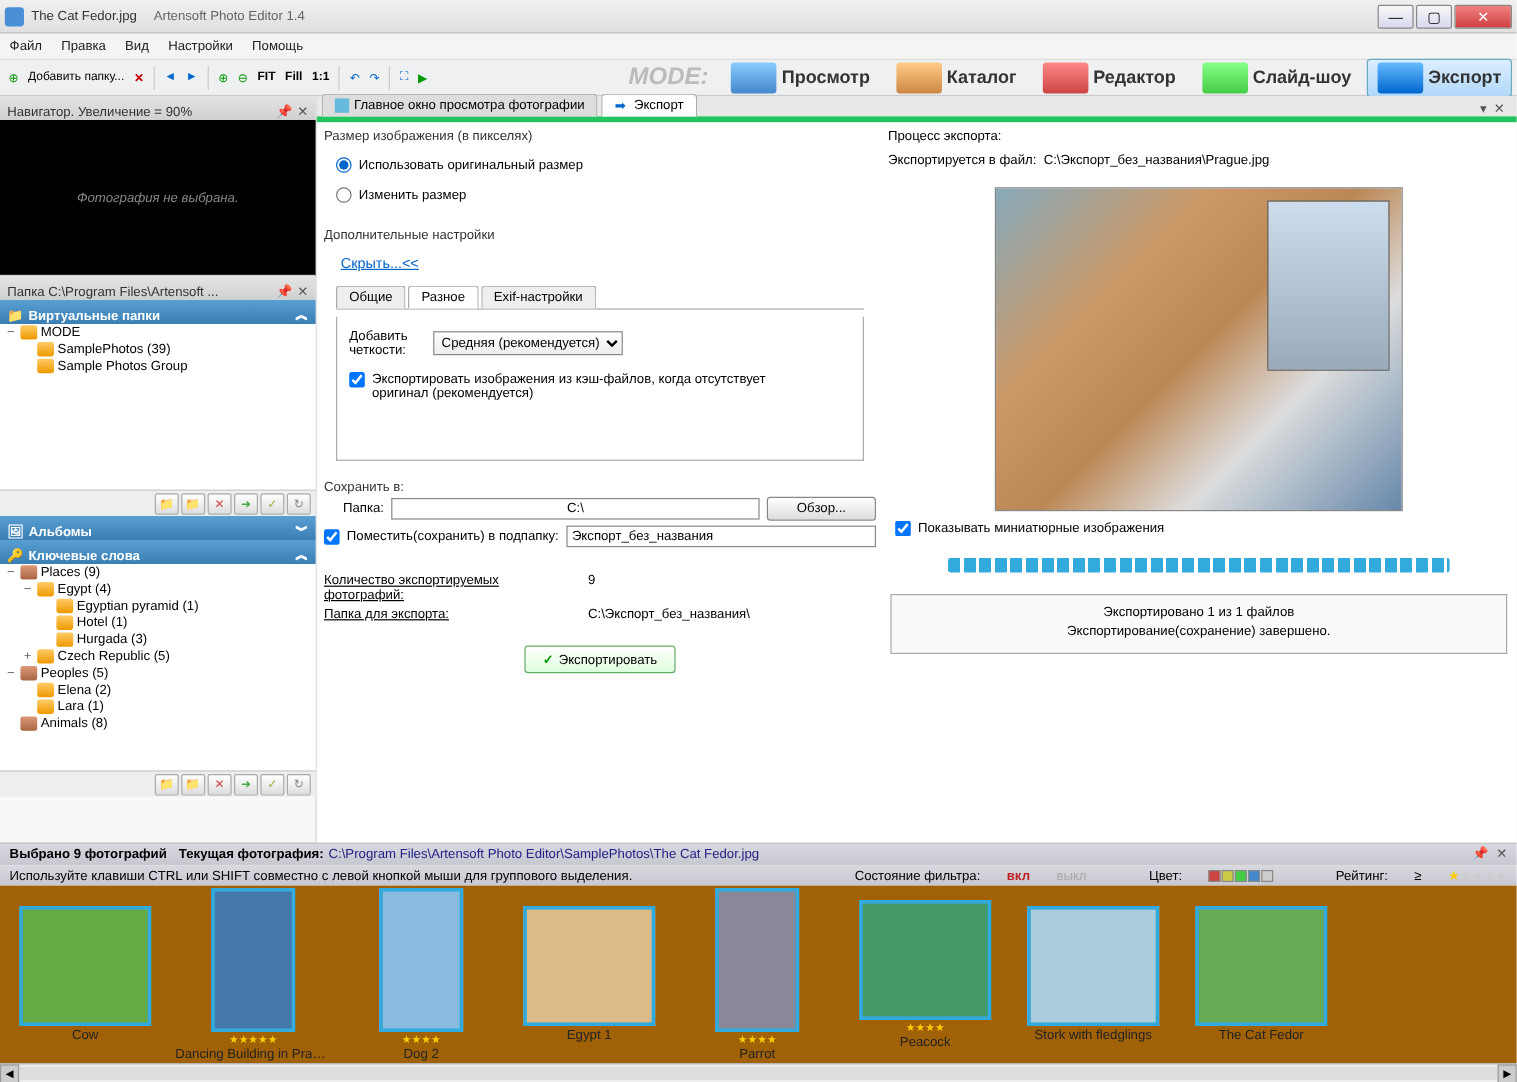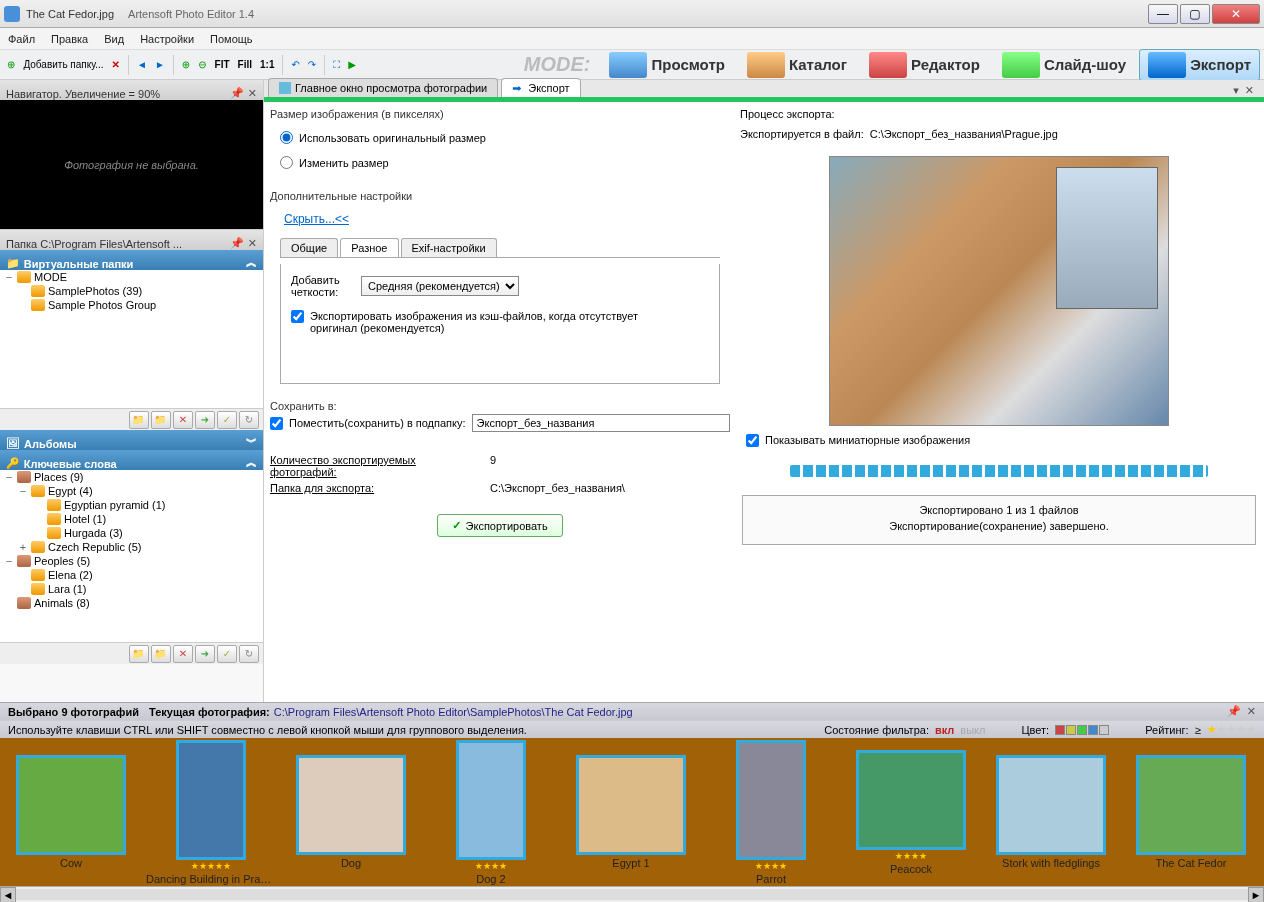--- a/index.html
+++ b/index.html
@@ -110,21 +110,21 @@
 
 .progress { height: 12px; margin: 14px 50px; background: repeating-linear-gradient(90deg,#3ad,#3ad 10px,#fff 10px,#fff 13px); border-radius: 2px; }
 .status-box { border: 1px solid #aaa; padding: 8px; text-align: center; background: #fafafa; margin: 4px 2px; }
 .status-box div { margin-bottom: 4px; }
 
 
 .infobar { height: 18px; background: linear-gradient(#d8d8e0,#c8c8d0); display: flex; align-items: center; padding: 0 8px; gap: 4px; font-size: 11px; border-top: 1px solid #aaa; }
 .infobar .pin { margin-left: auto; display: flex; gap: 6px; color: #555; }
 
 .filterbar { height: 18px; background: linear-gradient(#d8d8e0,#c8c8d0); display: flex; align-items: center; padding: 0 8px; gap: 8px; font-size: 11px; border-top: 1px solid #ccc; }
-.filterbar .mid { margin-left: auto; display: flex; align-items: center; gap: 6px; }
+.filterbar .mid { margin-left: auto; display: flex; align-items: center; gap: 22px; }
 .filterbar .on { color: #b22; font-weight: bold; }
 .filterbar .off { color: #aaa; }
 .color-sw { display: flex; gap: 1px; }
 .color-sw span { width: 10px; height: 10px; border: 1px solid #888; }
 .stars { color: #fc0; }
 .stars .grey { color: #ccc; }
 
 .thumbs { height: 148px; background: #a16207; display: flex; align-items: center; padding: 4px; gap: 6px; overflow: hidden; }
 .thumb { display: flex; flex-direction: column; align-items: center; width: 134px; }
 .thumb .img { width: 110px; height: 100px; border: 3px solid #3ad; background: #789; position: relative; }
@@ -381,20 +381,25 @@
           </div>
           <div class="checkbox-row">
             <input type="checkbox" checked="" style="">
             <span style="max-width:360px">Экспортировать изображения из кэш-файлов, когда отсутствует оригинал (рекомендуется)</span>
           </div>
         </div>
 
         <div class="save-section">
           <div class="section-label">Сохранить в:</div>
           <div class="save-row">
+            <label>Папка:</label>
+            <div class="path-box">C:\</div>
+            <button class="browse-btn">Обзор...</button>
+          </div>
+          <div class="save-row">
             <input type="checkbox" checked="" style="">
             <span>Поместить(сохранить) в подпапку:</span>
             <input class="subfolder-input" value="Экспорт_без_названия" style="">
           </div>
         </div>
 
         <div class="summary">
           <div class="summary-row">
             <span class="lbl">Количество экспортируемых фотографий:</span>
             <span>9</span>
@@ -465,24 +470,20 @@
     <div class="thumb">
       <div class="img" style="background:#6a4"></div>
       <div class="name">Cow</div>
     </div>
     <div class="thumb">
       <div class="img portrait" style="background:#47a"></div>
       <div class="stars-sm">★★★★★</div>
       <div class="name">Dancing Building in Prague</div>
     </div>
     <div class="thumb">
-      <div class="img" style="background:#dcb"></div>
-      <div class="name">Dog</div>
-    </div>
-    <div class="thumb">
       <div class="img portrait" style="background:#8bd"></div>
       <div class="stars-sm">★★★★</div>
       <div class="name">Dog 2</div>
     </div>
     <div class="thumb">
       <div class="img" style="background:#db8"></div>
       <div class="name">Egypt 1</div>
     </div>
     <div class="thumb">
       <div class="img portrait" style="background:#889"></div>

